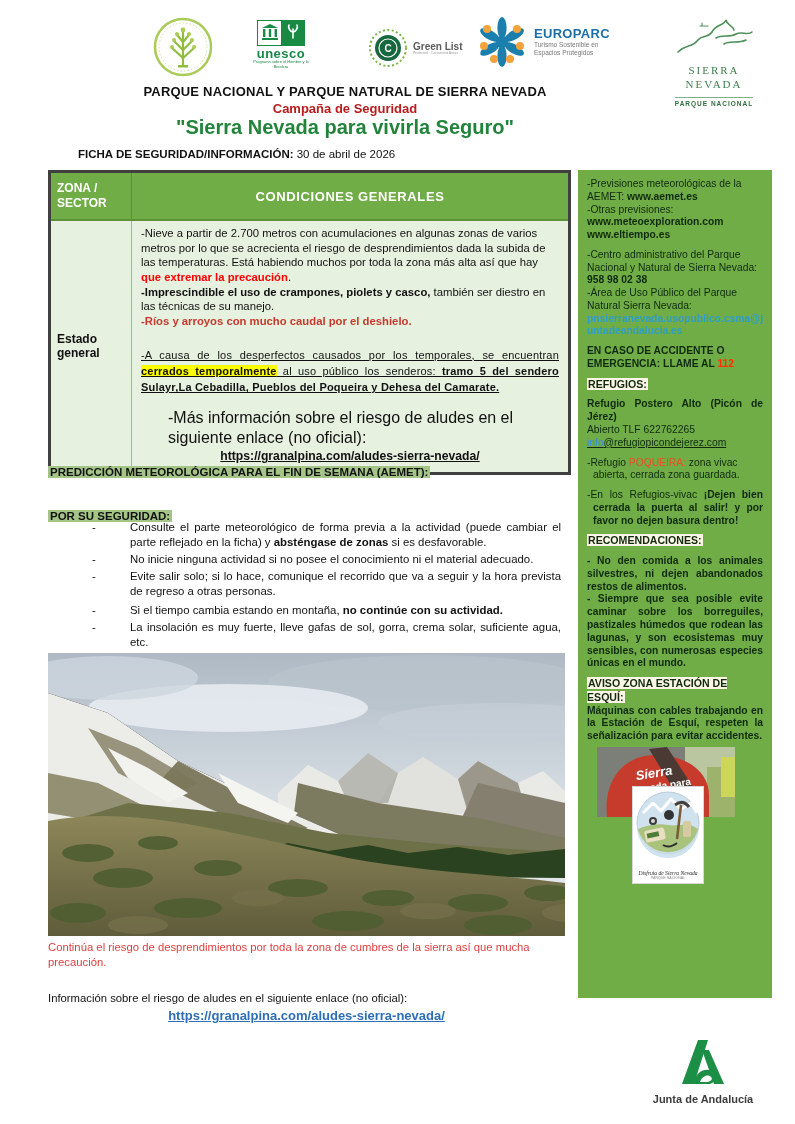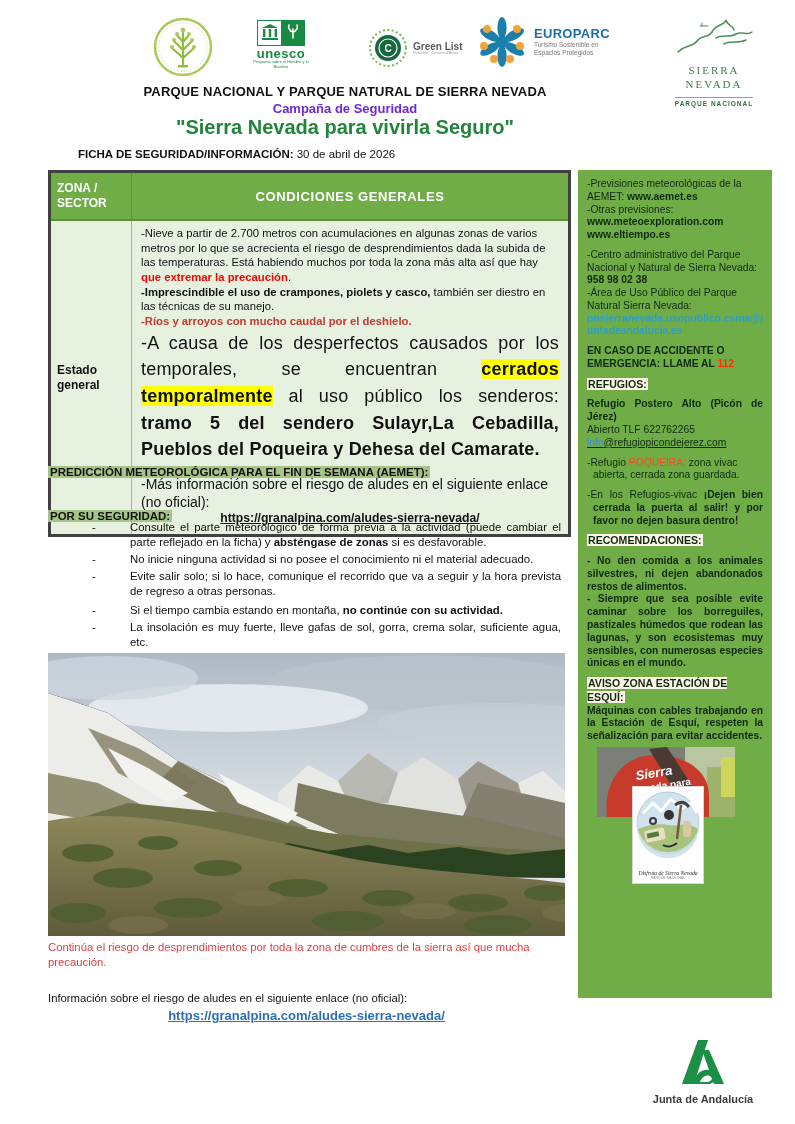--- a/index.html
+++ b/index.html
@@ -2,21 +2,21 @@
 <html><head>
 <meta charset="utf-8">
 <style>
   html,body{margin:0;padding:0;}
   body{width:795px;height:1124px;background:#ffffff;font-family:"Liberation Sans",sans-serif;color:#111;}
   .page{position:relative;width:795px;height:1124px;overflow:hidden;background:#fff;}
   .abs{position:absolute;}
 
   
   .org-title{left:0;top:84px;width:690px;text-align:center;font-size:13px;font-weight:bold;letter-spacing:.2px;}
-  .campaign{left:0;top:101px;width:690px;text-align:center;font-size:13px;font-weight:bold;color:#6d28d9;}
+  .campaign{left:0;top:101px;width:690px;text-align:center;font-size:13px;font-weight:bold;color:#b91c1c;}
   .slogan{left:0;top:116px;width:690px;text-align:center;font-size:20px;font-weight:bold;color:#21843a;}
   .ficha{left:78px;top:148px;font-size:11.5px;}
   .ficha b{font-weight:bold;}
 
   
   .logo{display:block;}
   .logo-tree{left:152px;top:16px;}
   .logo-unesco{left:246px;top:20px;width:70px;text-align:center;}
   .unesco-box{width:46px;height:24px;border:1.5px solid #188a44;display:flex;margin:0 auto;}
   .unesco-cell{flex:1;position:relative;}
@@ -36,23 +36,23 @@
   
   .cond-table{left:48px;top:170px;width:517px;border:3px solid #404040;border-collapse:collapse;}
   .cond-head{display:flex;background:#70ad47;color:#fff;font-weight:bold;}
   .cond-head .c1{width:68px;padding:8px 6px;font-size:12px;line-height:1.25;border-right:1px solid #5d9138;}
   .cond-head .c2{flex:1;display:flex;align-items:center;justify-content:center;font-size:13px;letter-spacing:.6px;}
   .cond-body{display:flex;background:#e7f1e0;border-top:2px solid #5d9138;}
   .cond-body .c1{width:68px;border-right:1px solid #9dbf85;display:flex;align-items:center;padding:6px;font-weight:bold;font-size:12px;line-height:1.2;}
   .cond-body .c2{flex:1;padding:5px 9px 7px 9px;font-size:11.3px;line-height:1.3;}
   .red-b{color:#ff0000;font-weight:bold;}
   .brick-b{color:#c43a2c;font-weight:bold;}
-  .big-par{font-size:18px;line-height:1.48;text-align:justify;letter-spacing:.2px;margin-top:1px;}
+  .big-par{font-size:11px;line-height:1.48;text-align:justify;letter-spacing:.2px;margin-top:18px;text-decoration:underline;}
   .yellow-hl{background:#ffff00;font-weight:bold;}
-  .small-note{font-size:14px;margin-top:12px;}
+  .small-note{font-size:16px;margin-top:12px;margin-left:27px;}
   .tbl-link{display:block;text-align:center;font-size:12.2px;font-weight:bold;text-decoration:underline;color:#111;cursor:pointer;}
 
   
   .hl-green{display:inline;background:#a5c487;font-weight:bold;font-size:11.5px;padding:0 2px;}
   .weather-title{left:48px;top:462px;}
   .weather-body{left:48px;top:478px;width:517px;font-size:11px;line-height:1.3;text-align:justify;}
   .safety-title{left:48px;top:506px;}
   .safety-list{left:48px;top:520px;width:517px;}
   .safety-list ul{margin:0;padding:0 4px 0 82px;list-style:none;}
   .safety-list li{position:relative;font-size:11.4px;line-height:1.32;text-align:justify;margin-bottom:2px;}

